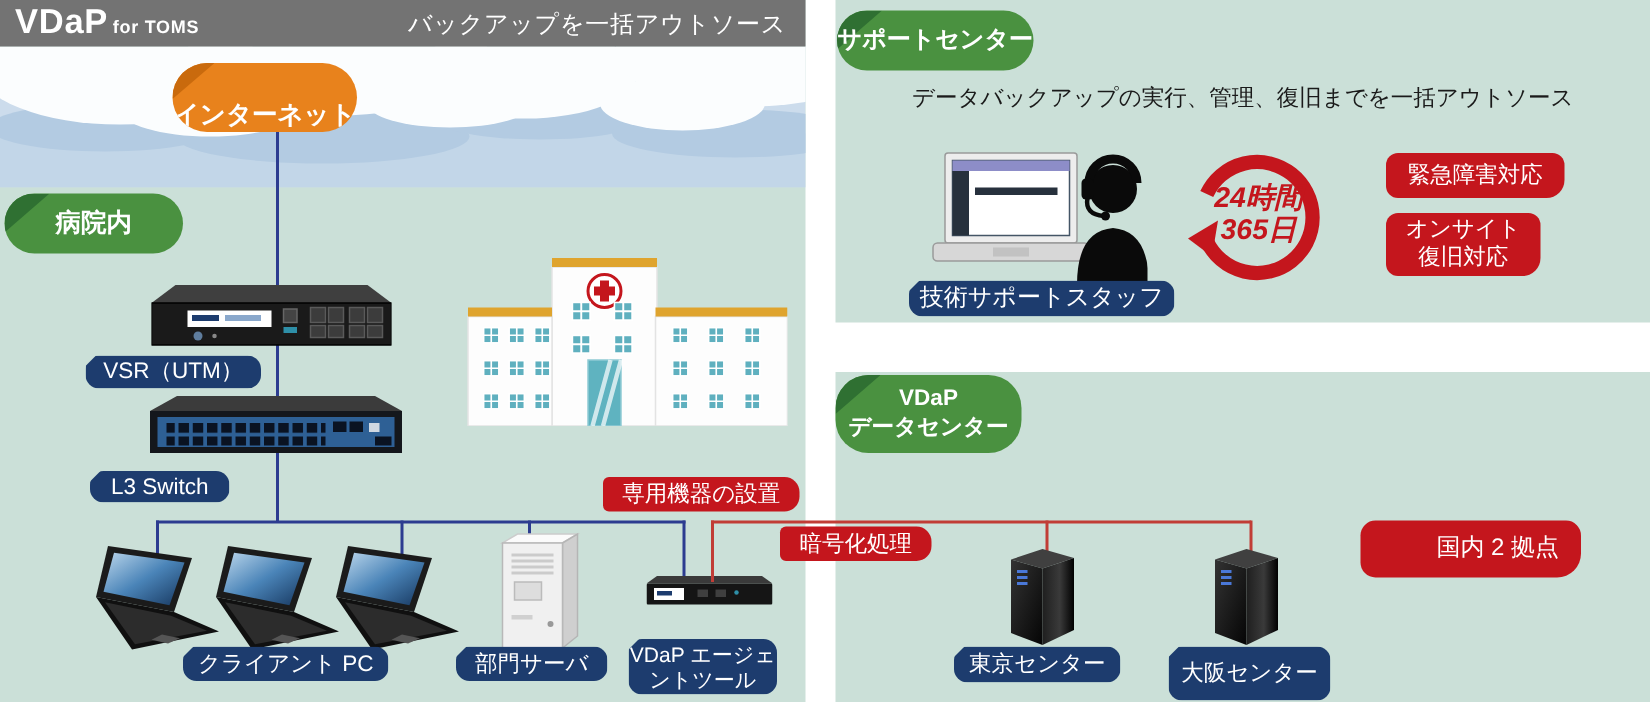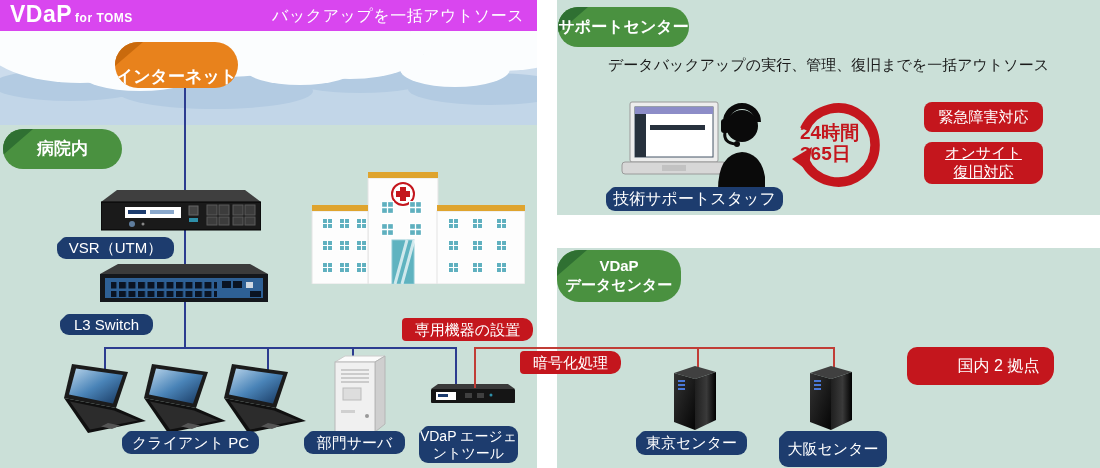--- a/index.html
+++ b/index.html
@@ -6,21 +6,21 @@
   body{
     width:1100px;height:468px;position:relative;background:#ffffff;overflow:hidden;
     font-family:"Liberation Sans","DejaVu Sans",sans-serif;
   }
   .panel{position:absolute;background:#cbe0d8;}
   #panel-left{left:0;top:0;width:537px;height:468px;}
   #panel-support{left:557px;top:0;width:543px;height:215px;}
   #panel-datacenter{left:557px;top:248px;width:543px;height:220px;}
 
   
-  #banner{position:absolute;left:0;top:0;width:537px;height:31px;background:#d946ef;z-index:4;}
+  #banner{position:absolute;left:0;top:0;width:537px;height:31px;background:#737373;z-index:4;}
   #banner .logo{position:absolute;left:10px;top:1px;color:#fff;font-weight:bold;font-size:23px;letter-spacing:.5px;}
   #banner .logo-suffix{font-size:12px;font-weight:bold;margin-left:3px;}
   #banner .tagline{position:absolute;right:13px;top:6px;color:#fff;font-size:16px;letter-spacing:.5px;}
 
   
   #sky{position:absolute;left:0;top:31px;width:537px;height:94px;}
 
   
   .green-badge{position:absolute;background:#4a9140;color:#fff;font-weight:bold;text-align:center;
     border-radius:22px;display:flex;flex-direction:column;align-items:center;justify-content:center;
@@ -43,22 +43,22 @@
     border-radius:8px 8px 12px 8px;display:flex;flex-direction:column;align-items:center;justify-content:center;
     z-index:3;line-height:1.25;}
 
   
   .line-blue{position:absolute;background:#2c3c90;z-index:1;}
   .line-red{position:absolute;background:#c13d36;z-index:1;}
   .device{position:absolute;z-index:2;}
 
   #support-desc{position:absolute;left:557px;top:56px;width:543px;text-align:center;
     color:#1a1a1a;font-size:15px;z-index:3;}
-  #ring-text{position:absolute;left:800px;top:122px;width:78px;color:#c4161d;
-    font-weight:bold;font-size:19px;line-height:21px;z-index:3;letter-spacing:0;}
+  #ring-text{position:absolute;left:800px;top:122px;width:78px;text-align:center;color:#c4161d;
+    font-weight:bold;font-size:19px;line-height:21px;z-index:3;letter-spacing:0;font-style:italic;}
 </style>
 </head>
 <body>
 
 <svg width="0" height="0" style="position:absolute" aria-hidden="true">
   <defs>
     <linearGradient id="scr" x1="0" y1="0" x2="1" y2="1">
       <stop offset="0" stop-color="#bcd7ec"></stop>
         <stop offset="0.5" stop-color="#4a84b8"></stop>
         <stop offset="1" stop-color="#16365e"></stop>
@@ -278,21 +278,21 @@
   </div>
 
   <svg class="device" style="left:235px;top:99px;" width="92" height="92" viewBox="0 0 92 92">
     <path d="M12.5 30.4 A37 37 0 1 1 12.5 61.6" stroke="#c4161d" stroke-width="9.5" fill="none"></path>
     <polygon points="0,60 20,48 16,72" fill="#c4161d"></polygon>
   </svg>
 
   <div class="red-box" style="left:367px;top:102px;width:119px;height:30px;">
     <span>緊急障害対応</span>
   </div>
-  <div class="red-box" style="left:367px;top:142px;width:119px;height:42px;text-decoration:underline;">
+  <div class="red-box" style="left:367px;top:142px;width:103px;height:42px;">
     <span>オンサイト</span>
     <span>復旧対応</span>
   </div>
 </div>
 
 <div id="support-desc">データバックアップの実行、管理、復旧までを一括アウトソース</div>
 <div id="ring-text">
   <div>24時間</div>
   <div>365日</div>
 </div>

